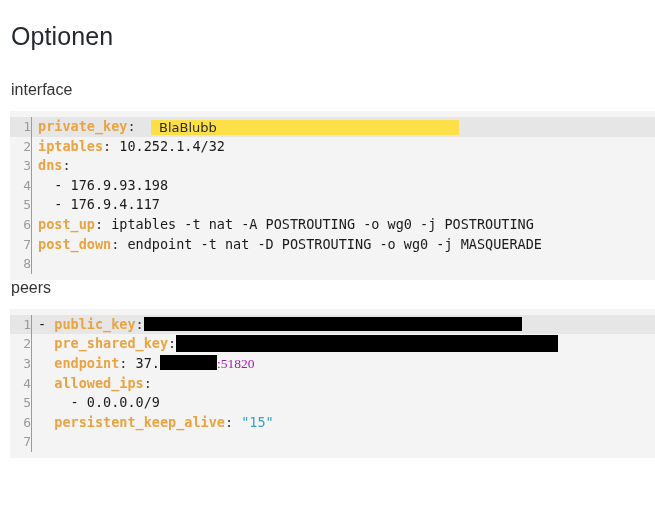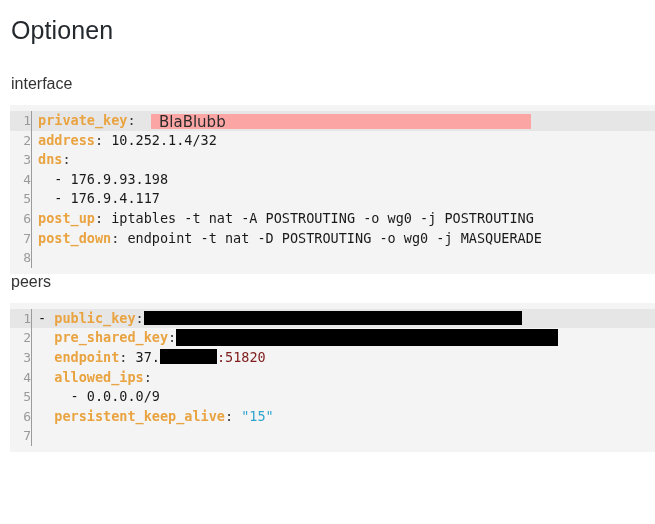--- a/index.html
+++ b/index.html
@@ -19,21 +19,21 @@
     width: 655px;
     height: 524px;
     position: relative;
     box-sizing: border-box;
   }
   .page-title {
     font-size: 25px;
     font-weight: 400;
     color: #24292e;
     margin: 0;
-    padding: 14px 0 0 11px;
+    padding: 20px 0 0 11px;
     letter-spacing: 0.1px;
     line-height: 32px;
   }
   .section-label {
     font-size: 16px;
     color: #333333;
     padding: 0 0 0 11px;
     line-height: 16px;
   }
   .label-interface { margin-top: 30px; }
@@ -76,47 +76,47 @@
     padding-left: 6px;
     color: #1a1a1a;
     flex: 1;
     position: relative;
     overflow: visible;
   }
   .k { color: #e9a340; font-weight: bold; }
   .punct { color: #3a3a3a; }
   .val { color: #1a1a1a; }
   .str { color: #2fa4cc; }
-  .port { color: #7f1d1d; }
+  .port { color: #a21caf; font-family: Liberation Serif, serif; }
 
   
   .redact {
     display: inline-block;
     background: #000000;
     vertical-align: middle;
     height: 15px;
     position: relative;
     top: -1px;
   }
   .redact-pub { width: 378px; height: 14px; }
   .redact-psk { width: 382px; height: 17px; }
   .redact-ip  { width: 57px;  height: 15px; }
 
   
   .inline-input {
     position: absolute;
     left: 141px;
     top: 3px;
-    width: 380px;
+    width: 308px;
     height: 15px;
-    background: #fca5a5;
+    background: #fde047;
     border: none;
     outline: none;
     font-family: "DejaVu Sans", sans-serif;
-    font-size: 15px;
+    font-size: 13px;
     color: #2b2b2b;
     padding: 0 0 0 8px;
     line-height: 15px;
     box-sizing: border-box;
   }
   .line1-wrap { position: relative; }
 </style>
 </head>
 <body>
 
@@ -129,21 +129,21 @@
   <div class="codeblock">
 
     <div class="code-line highlight line1-wrap">
       <span class="gutter">1</span>
       <span class="code-text"><span class="k">private_key</span><span class="punct">:</span></span>
       <input class="inline-input" type="text" value="BlaBlubb" style="">
     </div>
 
     <div class="code-line">
       <span class="gutter">2</span>
-      <span class="code-text"><span class="k">address</span><span class="punct">:</span><span class="val"> 10.252.1.4/32</span></span>
+      <span class="code-text"><span class="k">iptables</span><span class="punct">:</span><span class="val"> 10.252.1.4/32</span></span>
     </div>
 
     <div class="code-line">
       <span class="gutter">3</span>
       <span class="code-text"><span class="k">dns</span><span class="punct">:</span></span>
     </div>
 
     <div class="code-line">
       <span class="gutter">4</span>
       <span class="code-text">  - 176.9.93.198</span>

